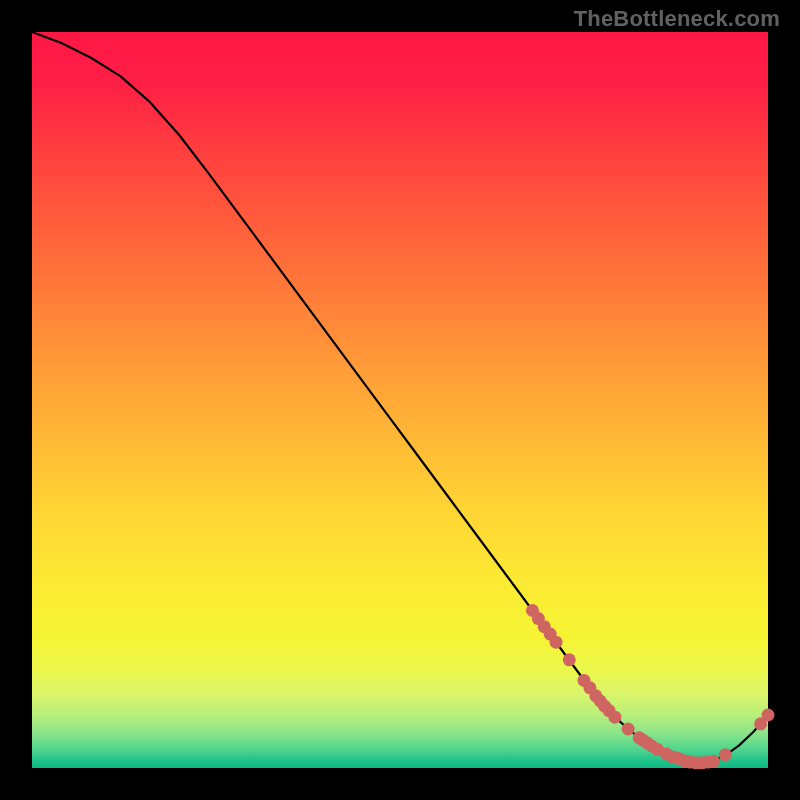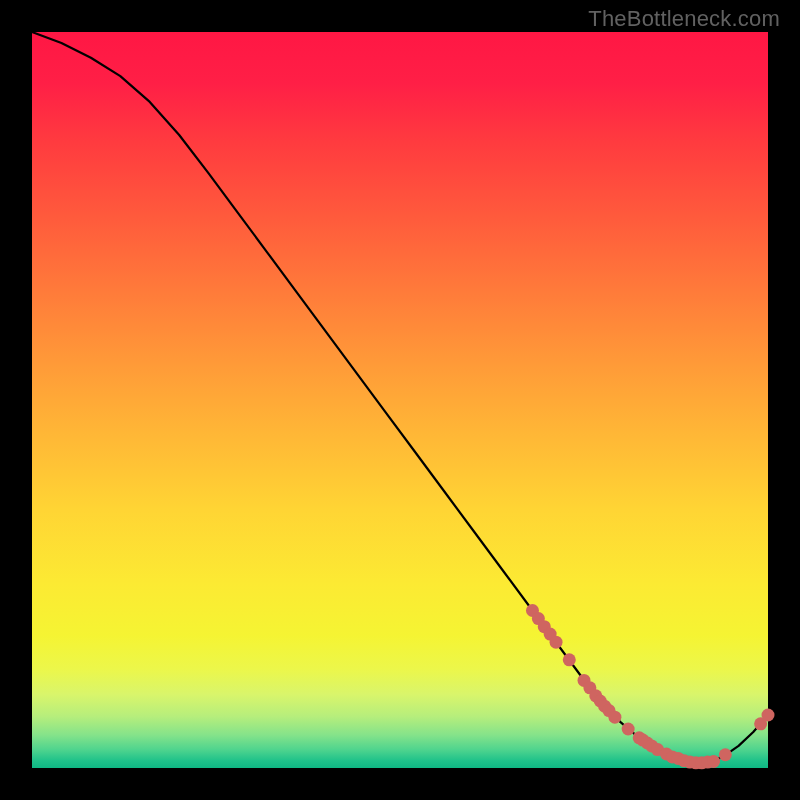--- a/index.html
+++ b/index.html
@@ -20,21 +20,21 @@
     position: absolute;
     left: 0;
     top: 0;
   }
   .watermark {
     position: absolute;
     top: 6px;
     right: 20px;
     font-family: Arial, Helvetica, sans-serif;
     font-size: 22px;
-    font-weight: 400;
+    font-weight: 700;
     color: rgba(130,130,130,0.75);
     letter-spacing: 0.2px;
     user-select: none;
   }
 </style>
 </head>
 <body>
 
 <div class="chart-wrap">
 

